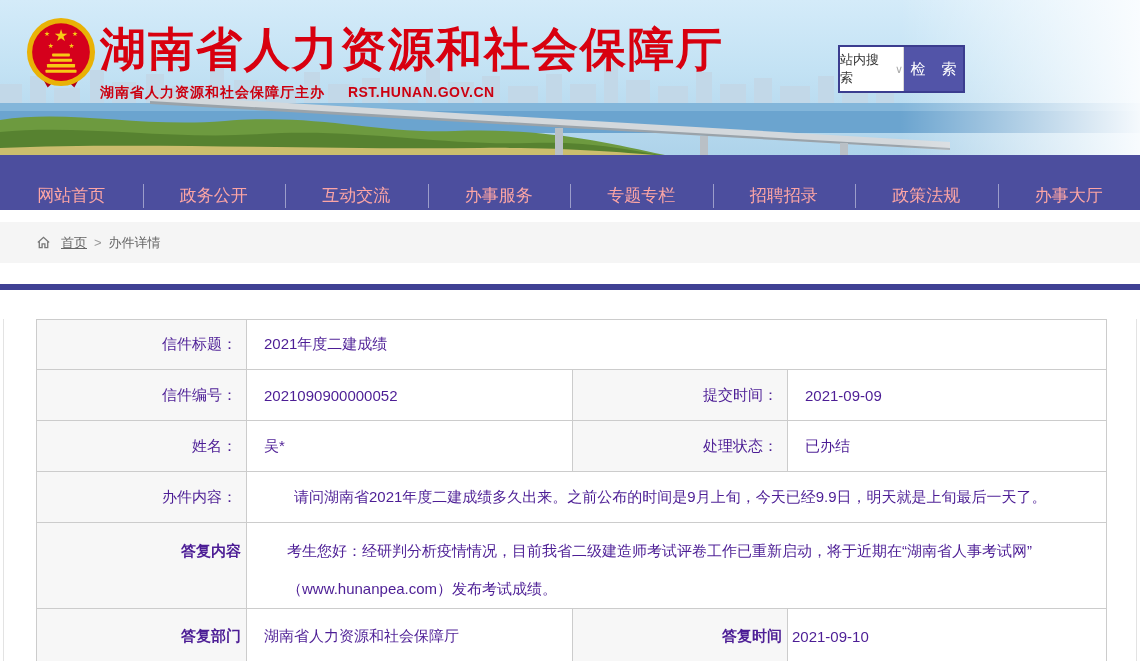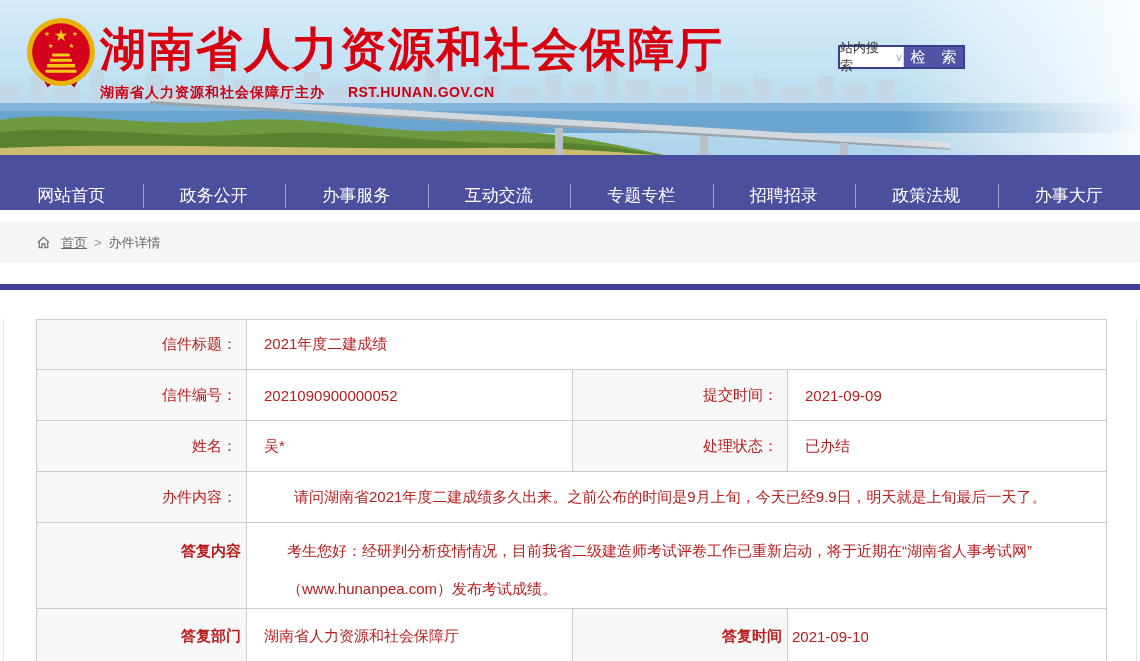--- a/index.html
+++ b/index.html
@@ -10,55 +10,55 @@
   .banner { position:relative; width:1140px; height:155px; overflow:hidden;
     background:linear-gradient(180deg,#d4ebf9 0%,#c3e2f4 45%,#aed3ea 100%); }
   .scenery { position:absolute; left:0; top:0; width:1140px; height:155px; }
   .emblem { position:absolute; left:24px; top:16px; width:74px; height:78px; }
   .title-block { position:absolute; left:100px; top:24px; }
   .site-title { font-size:46px; font-weight:bold; color:#d8000f; letter-spacing:2px; line-height:1.1; }
   .site-sub { margin-top:9px; font-size:14px; font-weight:bold; color:#cc0010; letter-spacing:1px; }
   .site-sub .url { margin-left:18px; letter-spacing:0.5px; }
 
   
-  .searchbar { position:absolute; top:45px; left:838px; height:24px; display:flex;
+  .searchbar { position:absolute; top:45px; left:838px; height:48px; display:flex;
     border:2px solid #3b3d8f; background:#fff; }
   .search-scope { width:64px; height:100%; background:#fff; display:flex; align-items:center;
     justify-content:center; gap:5px; font-size:13px; color:#333; cursor:pointer;
     border-right:1px solid #d9d9d9; }
   .search-scope .chev { color:#aaa; font-size:11px; }
   .search-input { width:172px; height:100%; border:none; outline:none; padding:0 10px;
     font-size:13px; color:#333; font-family:inherit; }
   .search-input::placeholder { color:#999; }
   .search-btn { width:59px; height:100%; background:#5254a8; color:#fff; border:none;
     font-size:15px; letter-spacing:6px; padding-left:6px; cursor:pointer; font-family:Liberation Sans, sans-serif; }
 
   
   .nav { width:1140px; height:55px; background:#4c4e9e; display:flex; }
   .nav-item { flex:1; position:relative; display:flex; align-items:center; justify-content:center;
-    color:#ffffff; font-size:17px; cursor:pointer;margin-top:26px; }
+    color:#fca5a5; font-size:17px; cursor:pointer;margin-top:26px; }
   .nav-item + .nav-item::before { content:''; position:absolute; left:0; top:50%;
     transform:translateY(-50%); width:1px; height:24px; background:rgba(255,255,255,.45); }
 
   
   .crumb-wrap { margin-top:12px; height:41px; background:#f5f5f5; display:flex;
     align-items:center; padding-left:36px; font-size:13px; color:#666; }
   .crumb-wrap .home-ic { display:flex; margin-right:10px; }
   .crumb-sep { margin:0 7px; color:#999; }
   .crumb-link { cursor:pointer;text-decoration:underline; }
 
   
   .purple-bar { margin-top:21px; height:6px; background:#3f4194; }
 
   
   .content { margin:0 3px; border-left:1px solid #e3e3e3; border-right:1px solid #e3e3e3;
     height:366px; background:#fff; }
   table.detail { border-collapse:collapse; table-layout:fixed; width:1070px;
     margin:29px 0 0 32px; }
-  table.detail td { border:1px solid #ccc; font-size:15px; color:#b91c1c; vertical-align:middle; }
+  table.detail td { border:1px solid #ccc; font-size:15px; color:#4c1d95; vertical-align:middle; }
   td.lbl { background:#f7f7f7; text-align:right; padding-right:9px; }
   td.lbl.bold { font-weight:bold; padding-right:5px; }
   td.val { background:#fff; padding-left:17px; }
   td.val.tight { padding-left:4px; }
   td.val.indent { text-indent:2em; }
   tr.r1 { height:50px; } tr.r2 { height:51px; } tr.r3 { height:51px; }
   tr.r4 { height:51px; } tr.r5 { height:80px; } tr.r6 { height:55px; }
   tr.r5 td { vertical-align:top; }
   tr.r5 td.lbl { padding-top:19px; }
   tr.r5 td.val { padding-top:9px; line-height:38px;padding-left:40px; }
@@ -153,22 +153,22 @@
       <span>站内搜索</span>
       <span class="chev">∨</span>
     </div>
     <button class="search-btn">检 索</button>
   </div>
 </div>
 
 <div class="nav">
   <div class="nav-item">网站首页</div>
   <div class="nav-item">政务公开</div>
+  <div class="nav-item">互动交流</div>
   <div class="nav-item">办事服务</div>
-  <div class="nav-item">互动交流</div>
   <div class="nav-item">专题专栏</div>
   <div class="nav-item">招聘招录</div>
   <div class="nav-item">政策法规</div>
   <div class="nav-item">办事大厅</div>
 </div>
 
 <div class="crumb-wrap">
   <span class="home-ic">
     <svg width="15" height="15" viewBox="0 0 16 16" fill="none" stroke="#777" stroke-width="1.4">
       <path d="M2,8 L8,2.5 L14,8"></path>

